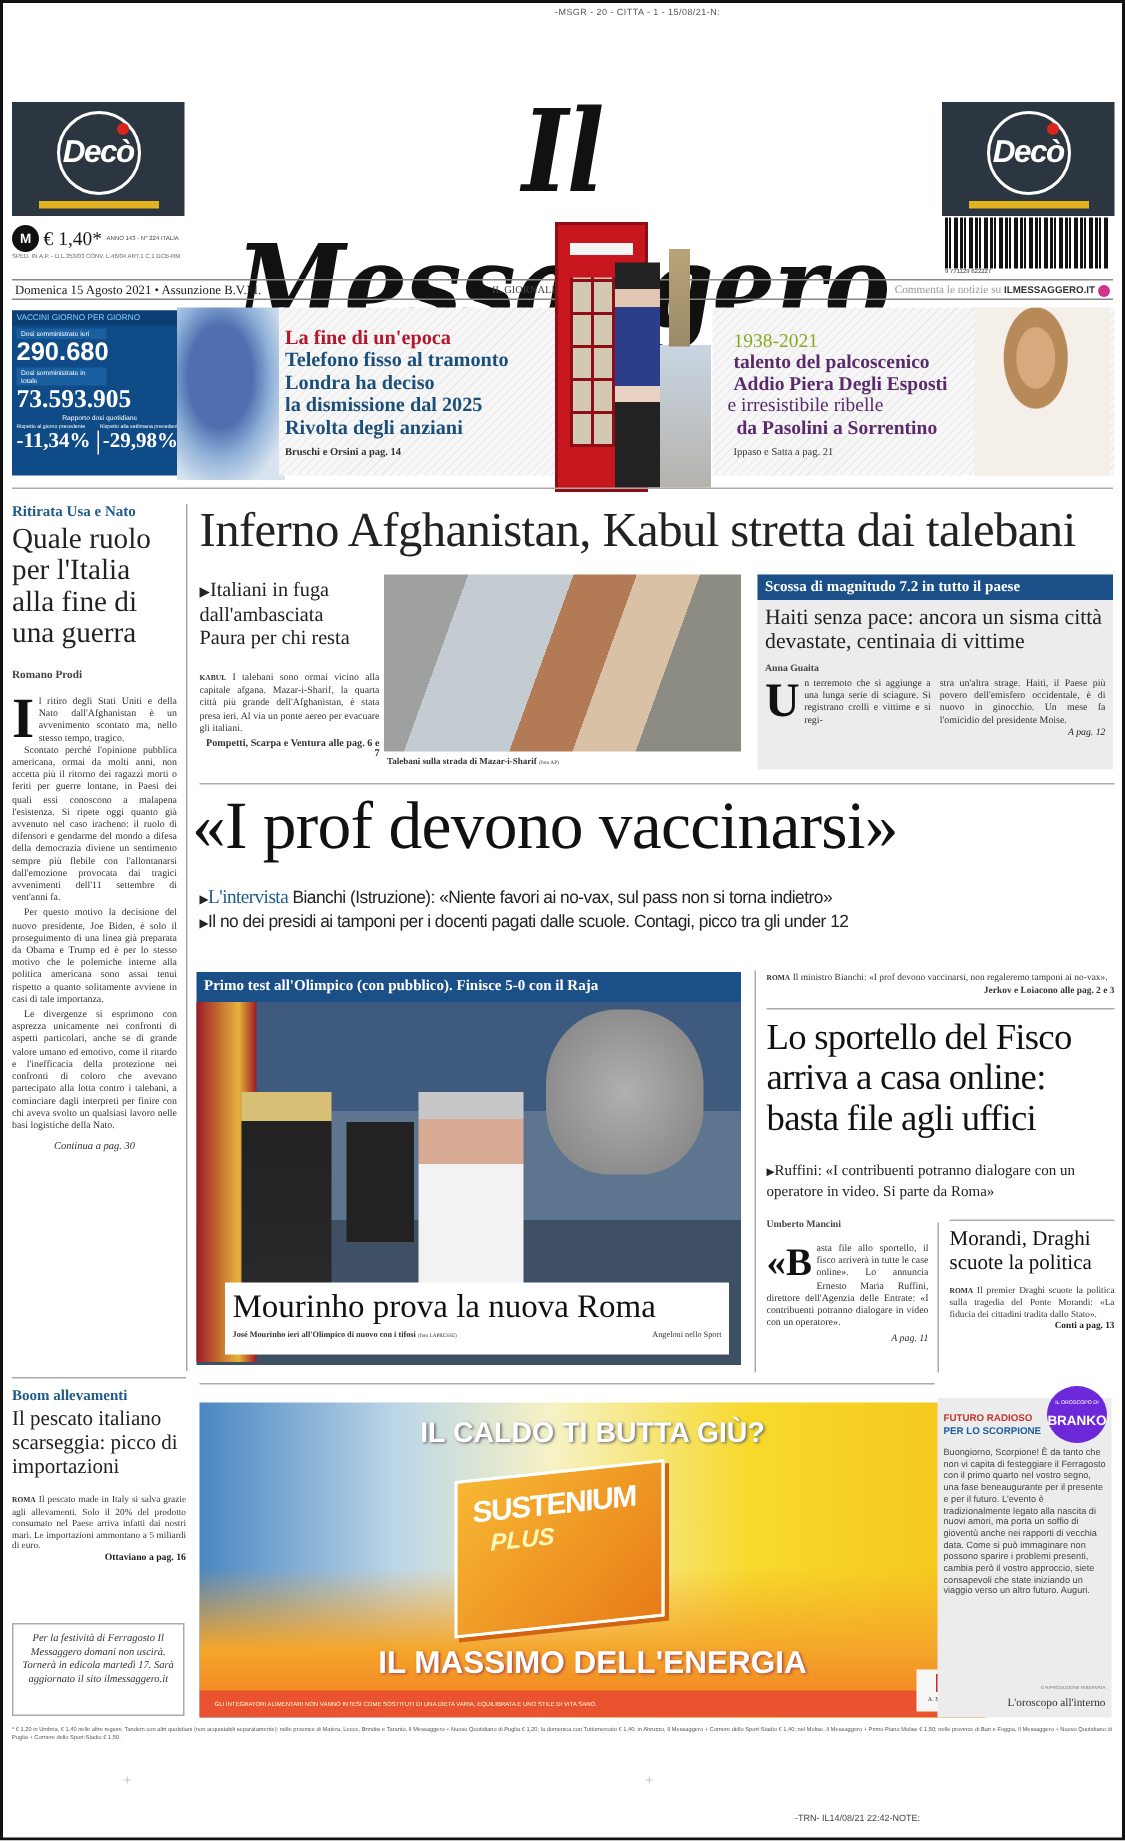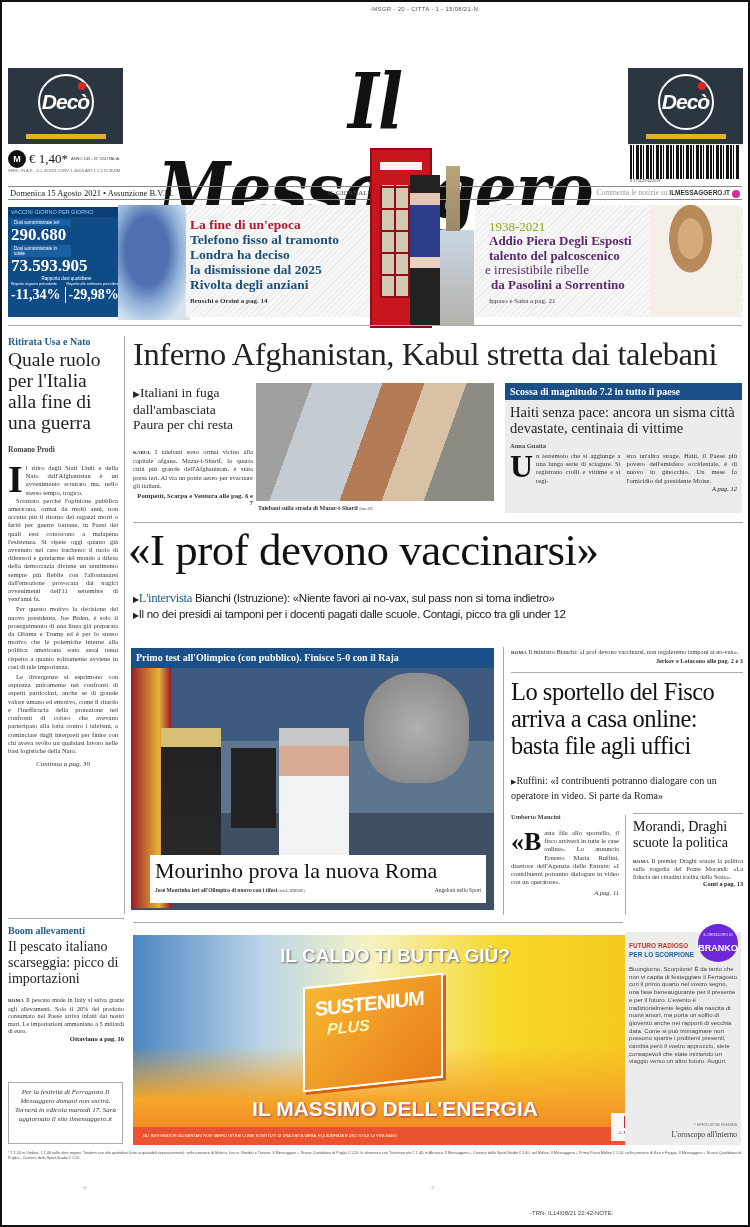--- a/index.html
+++ b/index.html
@@ -121,21 +121,21 @@
 
 <div class="abs dateline">
   <span>Domenica 15 Agosto 2021 • Assunzione B.V.M.</span>
   <span class="center">IL GIORNALE</span>
   <span class="comm"><span>Commenta le notizie su</span> <b>ILMESSAGGERO.IT</b><span class="pink"></span></span>
 </div>
 
 <div class="abs vax sans">
   <div class="hdr">VACCINI GIORNO PER GIORNO</div>
   <div class="lbl">Dosi somministrate ieri</div>
-  <div class="big" style="font-family:Liberation Serif, serif">290.680</div>
+  <div class="big" style="font-family:Liberation Sans, sans-serif">290.680</div>
   <div class="lbl">Dosi somministrate in totale</div>
   <div class="big" style="font-family:'Liberation Serif',serif">73.593.905</div>
   <div class="rap">Rapporto dosi quotidiane</div>
   <div style="display:flex;font-size:3.5px;padding:1px 3px">
     <span style="flex:1">Rispetto al giorno precedente</span>
     <span style="flex:1">Rispetto alla settimana precedente</span>
   </div>
   <div class="pcts" style="font-family:'Liberation Serif',serif">
     <span>-11,34%</span>
     <span>-29,98%</span>
@@ -157,22 +157,22 @@
 <div class="abs bigben"></div>
 <div class="abs booth">
   <div class="sign"></div>
   <div class="pane"></div>
 </div>
 <div class="abs lady"></div>
 
 <div class="abs stripes" style="left:475px;top:205px;width:268px;height:112px"></div>
 <div class="abs addio">
   <div class="green" style="font-size:13px;line-height:15px;margin:14px 0 0 14px">1938-2021</div>
+  <div class="purple" style="font-size:13px;font-weight:bold;line-height:14.5px;margin-left:14px">talento del palcoscenico</div>
   <div class="purple" style="font-size:13px;font-weight:bold;line-height:14.5px;margin-left:14px">Addio Piera Degli Esposti</div>
-  <div class="purple" style="font-size:13px;font-weight:bold;line-height:14.5px;margin-left:14px">talento del palcoscenico</div>
   <div class="purple" style="font-size:13px;font-weight:normal;line-height:14.5px;margin-left:10px">e irresistibile ribelle</div>
   <div class="purple" style="font-size:13px;font-weight:bold;line-height:14.5px;margin-left:16px">da Pasolini a Sorrentino</div>
   <div style="font-size:7px;margin:5px 0 0 14px;color:#333">Ippaso e Satta a pag. 21</div>
 </div>
 <div class="abs piera"></div>
 
 <div class="abs hr" style="left:8px;top:325px;width:734px"></div>
 
 <div class="abs" style="left:8px;top:336px;width:110px">
   <div class="kicker" style="font-size:10px">Ritirata Usa e Nato</div>

